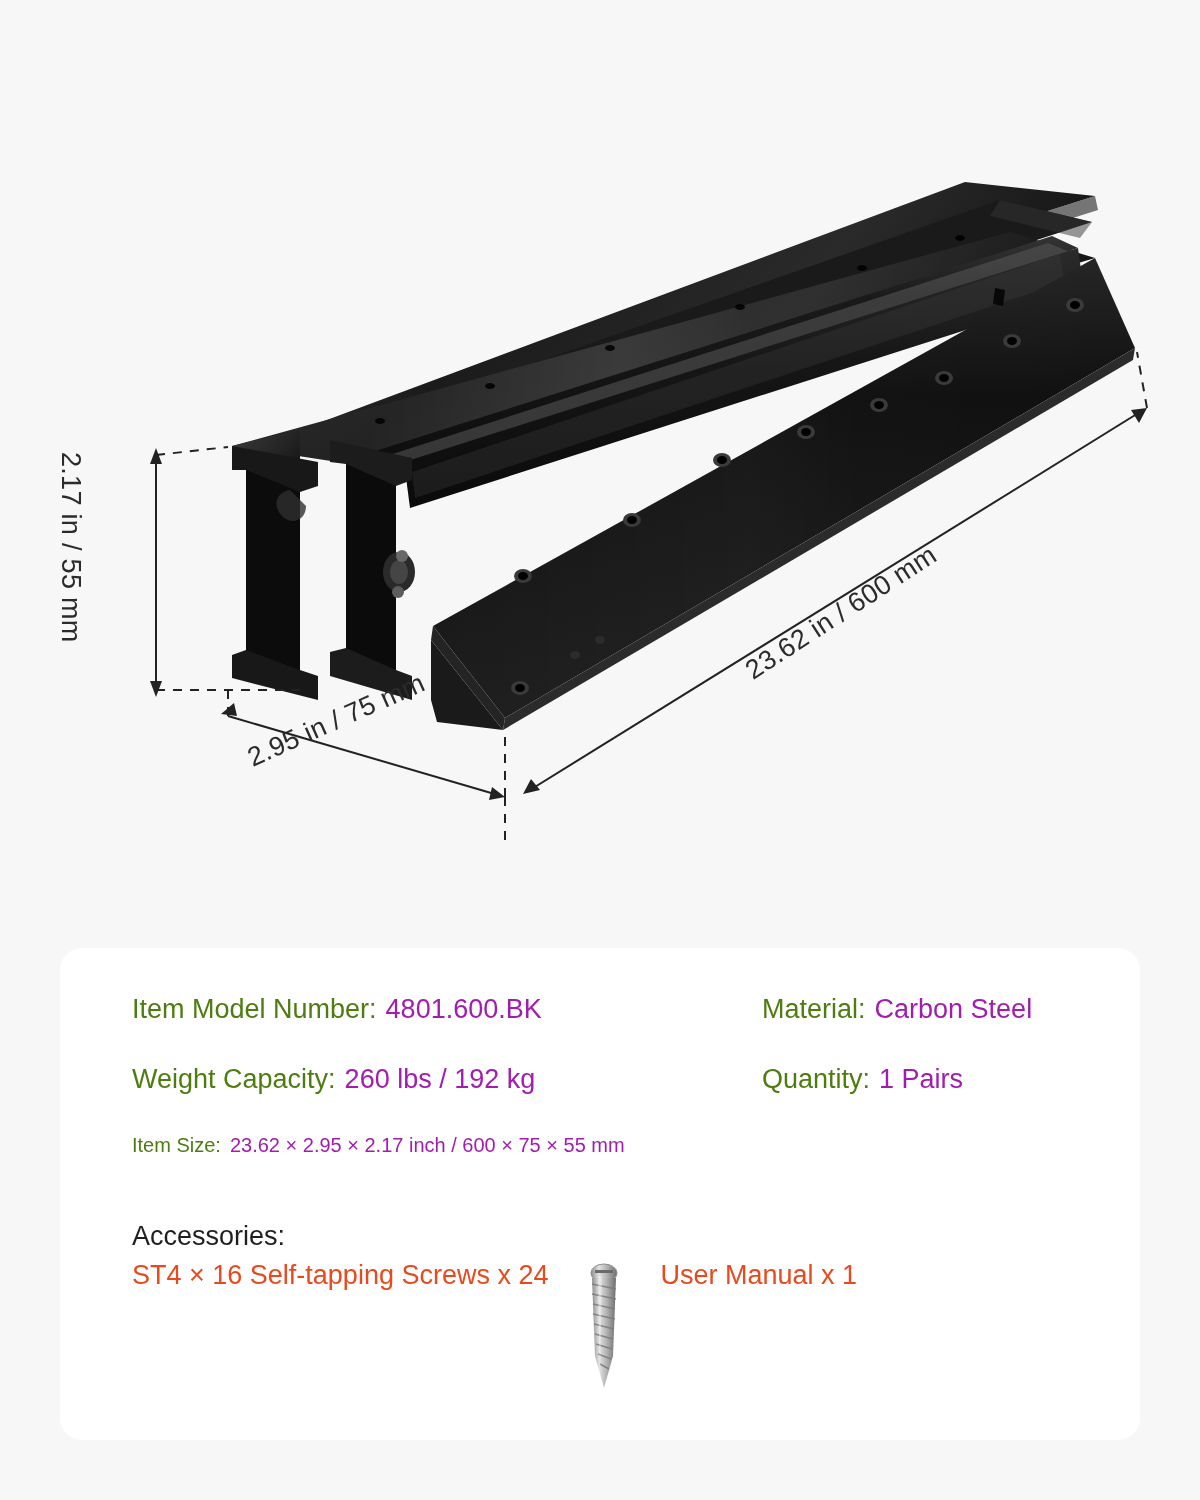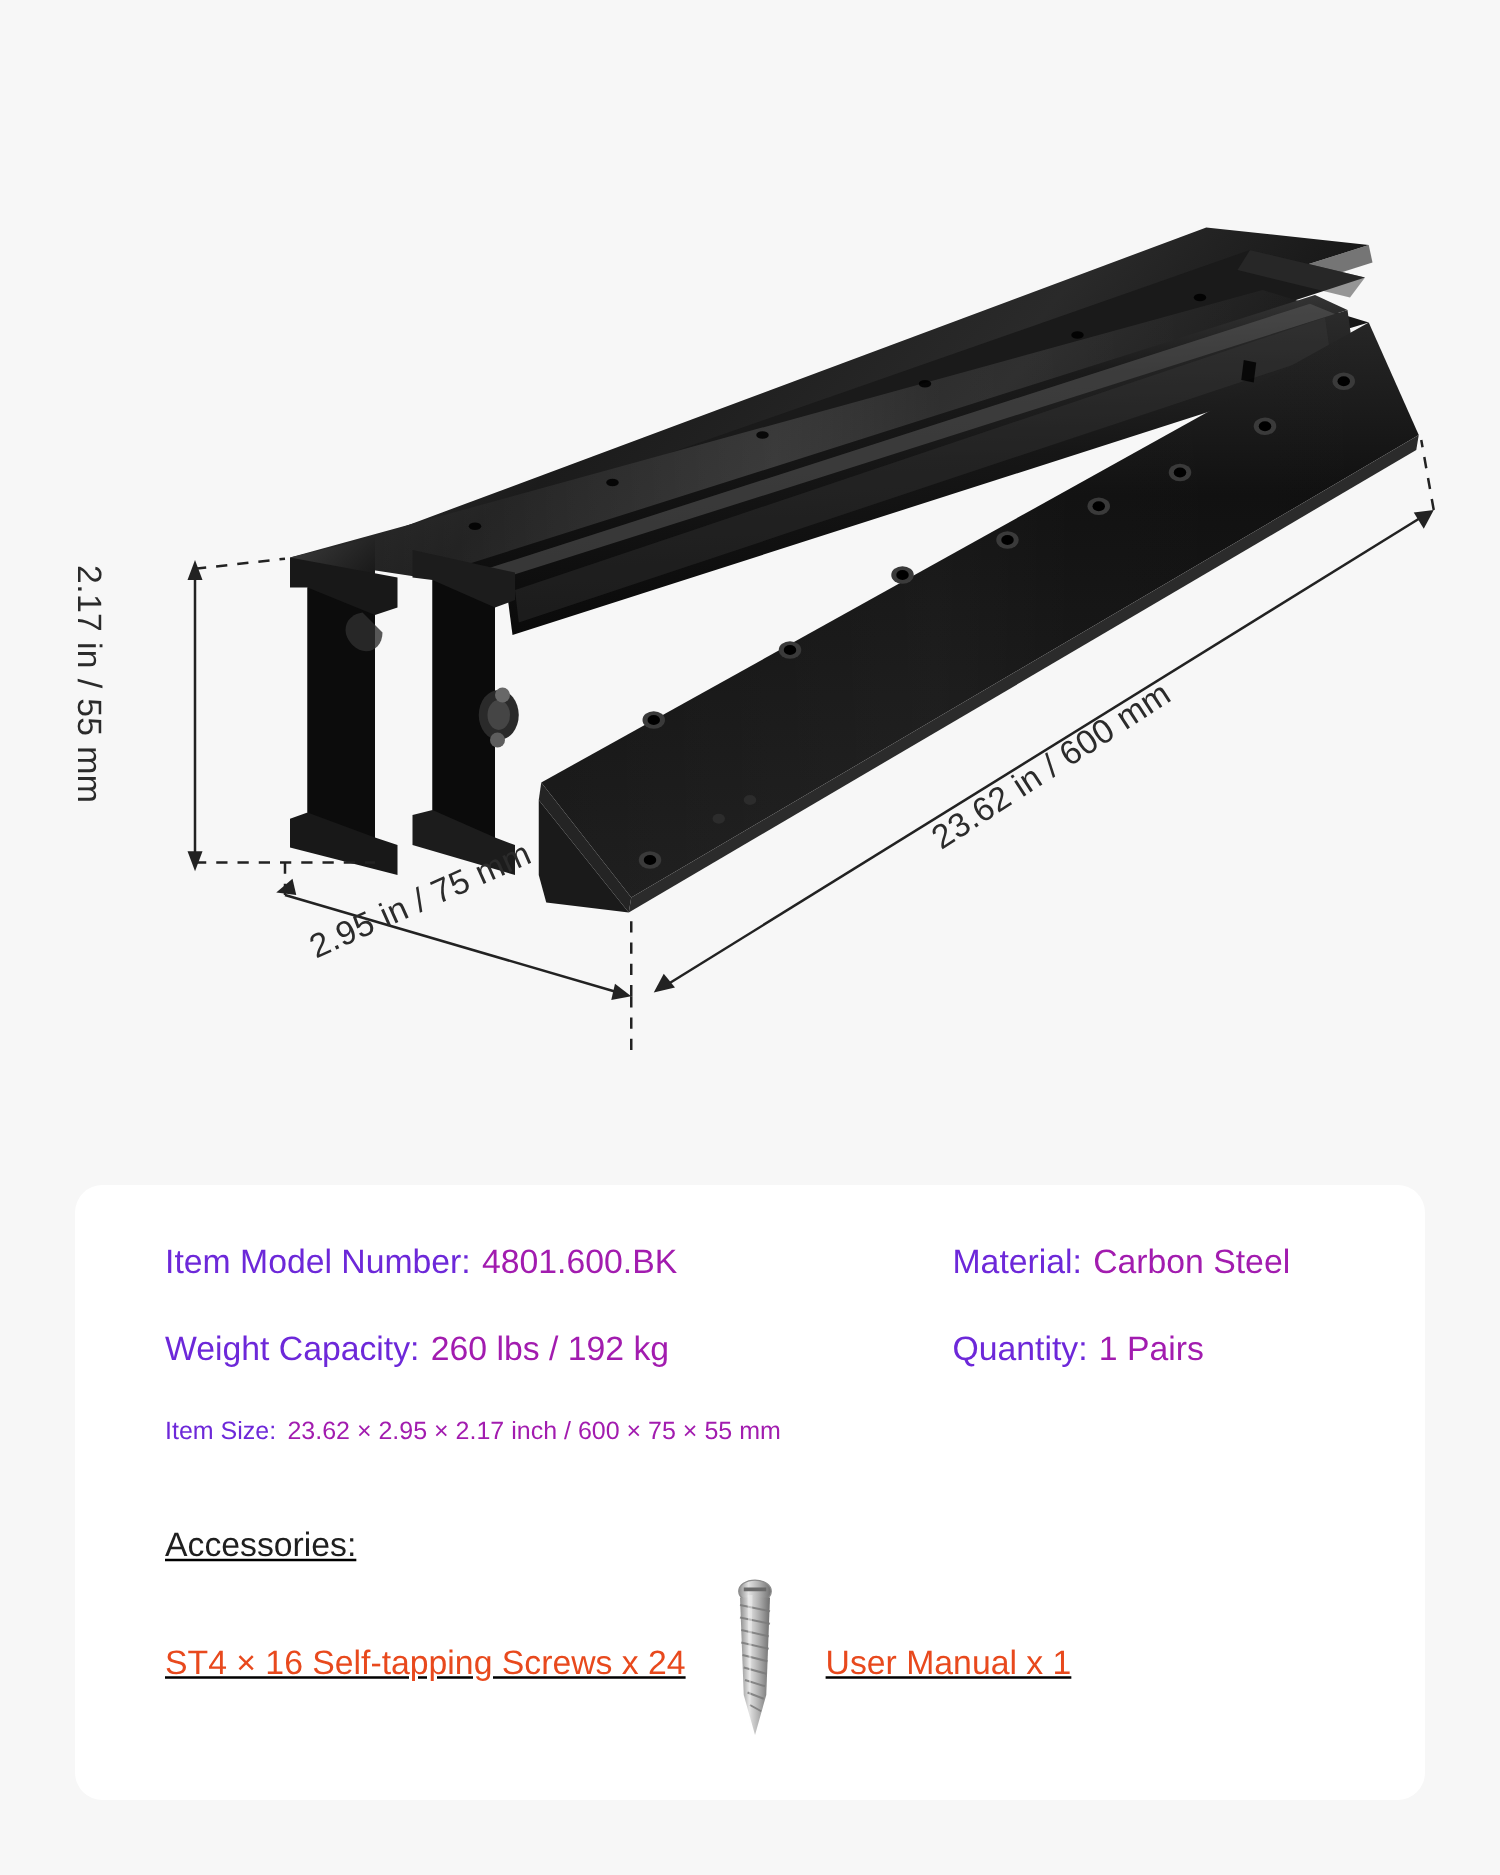--- a/index.html
+++ b/index.html
@@ -65,44 +65,42 @@
     grid-template-columns: 630px auto;
     row-gap: 0px;
   }
   .spec-row-line {
     display: flex;
     align-items: baseline;
     height: 70px;
     font-size: 27px;
     color: #1f1f1f;
   }
-  .spec-label { color: #6d28d9; }
+  .spec-label { color: #4d7c0f; }
   .spec-value { color: #a21caf; margin-left: 9px; }
   .spec-full {
     display: flex;
     align-items: baseline;
     height: 70px;
     font-size: 20px;
     color: #1f1f1f;
     grid-column: 1 / span 2;
   }
 
   .accessories {
     margin-top: 14px;
     position: relative;
-    text-decoration: underline;
   }
   .acc-label {
     font-size: 27px;
     color: #1f1f1f;
     line-height: 1.35;
   }
   .acc-line {
     display: flex;
-    align-items: center;
     margin-top: 6px;
   }
   .acc-item {
     font-size: 27px;
     color: #e8491d;
     white-space: nowrap;
   }
   .acc-screw {
     width: 84px;
     display: flex;

